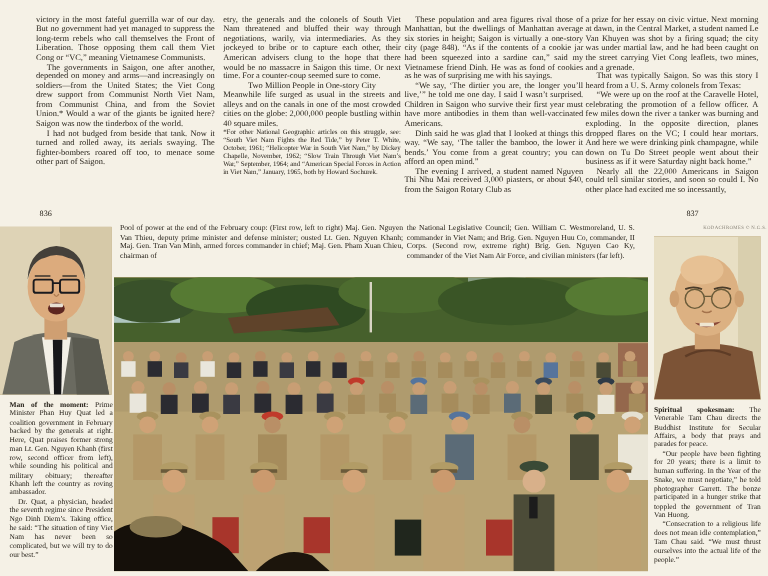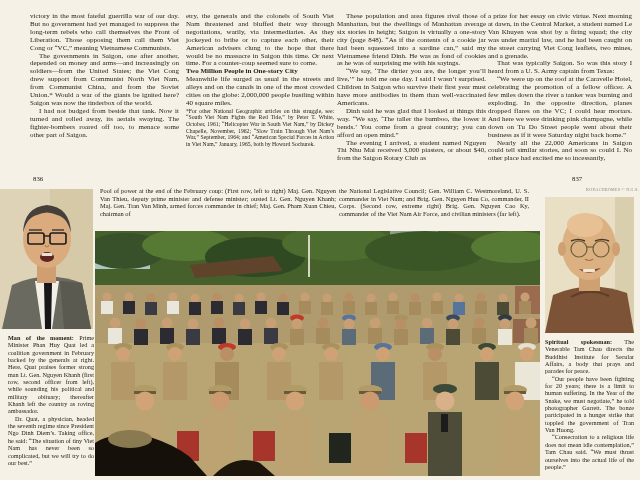--- a/index.html
+++ b/index.html
@@ -5,21 +5,21 @@
   html,body{margin:0;padding:0;background:#888;}
   #spread{
     position:relative;width:640px;height:480px;overflow:hidden;
     background:#f5f1e6;
     font-family:"Liberation Serif","DejaVu Serif",serif;
     color:#27221a;
   }
   .col{position:absolute;top:13px;text-align:justify;font-size:7px;line-height:7.9px;}
   .col p{margin:0;}
   .col p.ind{text-indent:9px;}
-  .subhead{font-weight:bold;font-size:7px;margin:4px 0 3px 0;text-indent:0;}
+  .subhead{font-weight:normal;text-align:center;font-size:7px;margin:4px 0 3px 0;text-indent:0;}
   .footnote{font-size:5.7px;line-height:6.6px;margin-top:5px;text-indent:0;}
   .pagenum{position:absolute;font-size:6.8px;}
   .credit{position:absolute;font-size:4px;color:#8a857a;letter-spacing:.3px;}
   .caption{position:absolute;text-align:justify;font-size:6.2px;line-height:7.35px;}
   .caption p{margin:0;}
   .caption p.ind{text-indent:7px;}
   .caption .lead{font-weight:bold;}
   .poolcap{position:absolute;text-align:justify;font-size:6.4px;line-height:7.6px;}
   .photo{position:absolute;overflow:hidden;background:#b9a474;}
   .photo svg{display:block;}
@@ -44,21 +44,21 @@
 
   <div class="col" style="left:337px;width:149px;">
     <p class="ind">These population and area figures rival those of Manhattan, but the dwellings of Manhattan average six stories in height; Saigon is virtually a one-story city (page 848). “As if the contents of a cookie jar had been squeezed into a sardine can,” said my Vietnamese friend Dinh. He was as fond of cookies as he was of surprising me with his sayings.</p>
     <p class="ind">“We say, ‘The dirtier you are, the longer you’ll live,’” he told me one day. I said I wasn’t surprised. Children in Saigon who survive their first year must have more antibodies in them than well-vaccinated Americans.</p>
     <p class="ind">Dinh said he was glad that I looked at things this way. “We say, ‘The taller the bamboo, the lower it bends.’ You come from a great country; you can afford an open mind.”</p>
     <p class="ind">The evening I arrived, a student named Nguyen Thi Nhu Mai received 3,000 piasters, or about $40, from the Saigon Rotary Club as</p>
   </div>
 
   <div class="col" style="left:488px;width:144px;">
     <p>a prize for her essay on civic virtue. Next morning at dawn, in the Central Market, a student named Le Van Khuyen was shot by a firing squad; the city was under martial law, and he had been caught on the street carrying Viet Cong leaflets, two mines, and a grenade.</p>
-    <p class="ind">That was typically Saigon. So was this story I heard from a U. S. Army captain from Texas:</p>
+    <p class="ind">That was typically Saigon. So was this story I heard from a U. S. Army colonels from Texas:</p>
     <p class="ind">“We were up on the roof at the Caravelle Hotel, celebrating the promotion of a fellow officer. A few miles down the river a tanker was burning and exploding. In the opposite direction, planes dropped flares on the VC; I could hear mortars. And here we were drinking pink champagne, while down on Tu Do Street people went about their business as if it were Saturday night back home.”</p>
     <p class="ind">Nearly all the 22,000 Americans in Saigon could tell similar stories, and soon so could I. No other place had excited me so incessantly,</p>
   </div>
 
   <div class="pagenum" style="left:33px;top:175px;">836</div>
   <div class="pagenum" style="left:572px;top:175px;">837</div>
   <div class="credit" style="left:586px;top:187px;">KODACHROMES © N.G.S.</div>
 
   <div class="poolcap" style="left:100px;top:187px;width:236px;">
     <span class="lead">Pool of power</span><span> at the end of the February coup: (First row, left to right) Maj. Gen. Nguyen Van Thieu, deputy prime minister and defense minister; ousted Lt. Gen. Nguyen Khanh; Maj. Gen. Tran Van Minh, armed forces commander in chief; Maj. Gen. Pham Xuan Chieu, chairman of</span>

